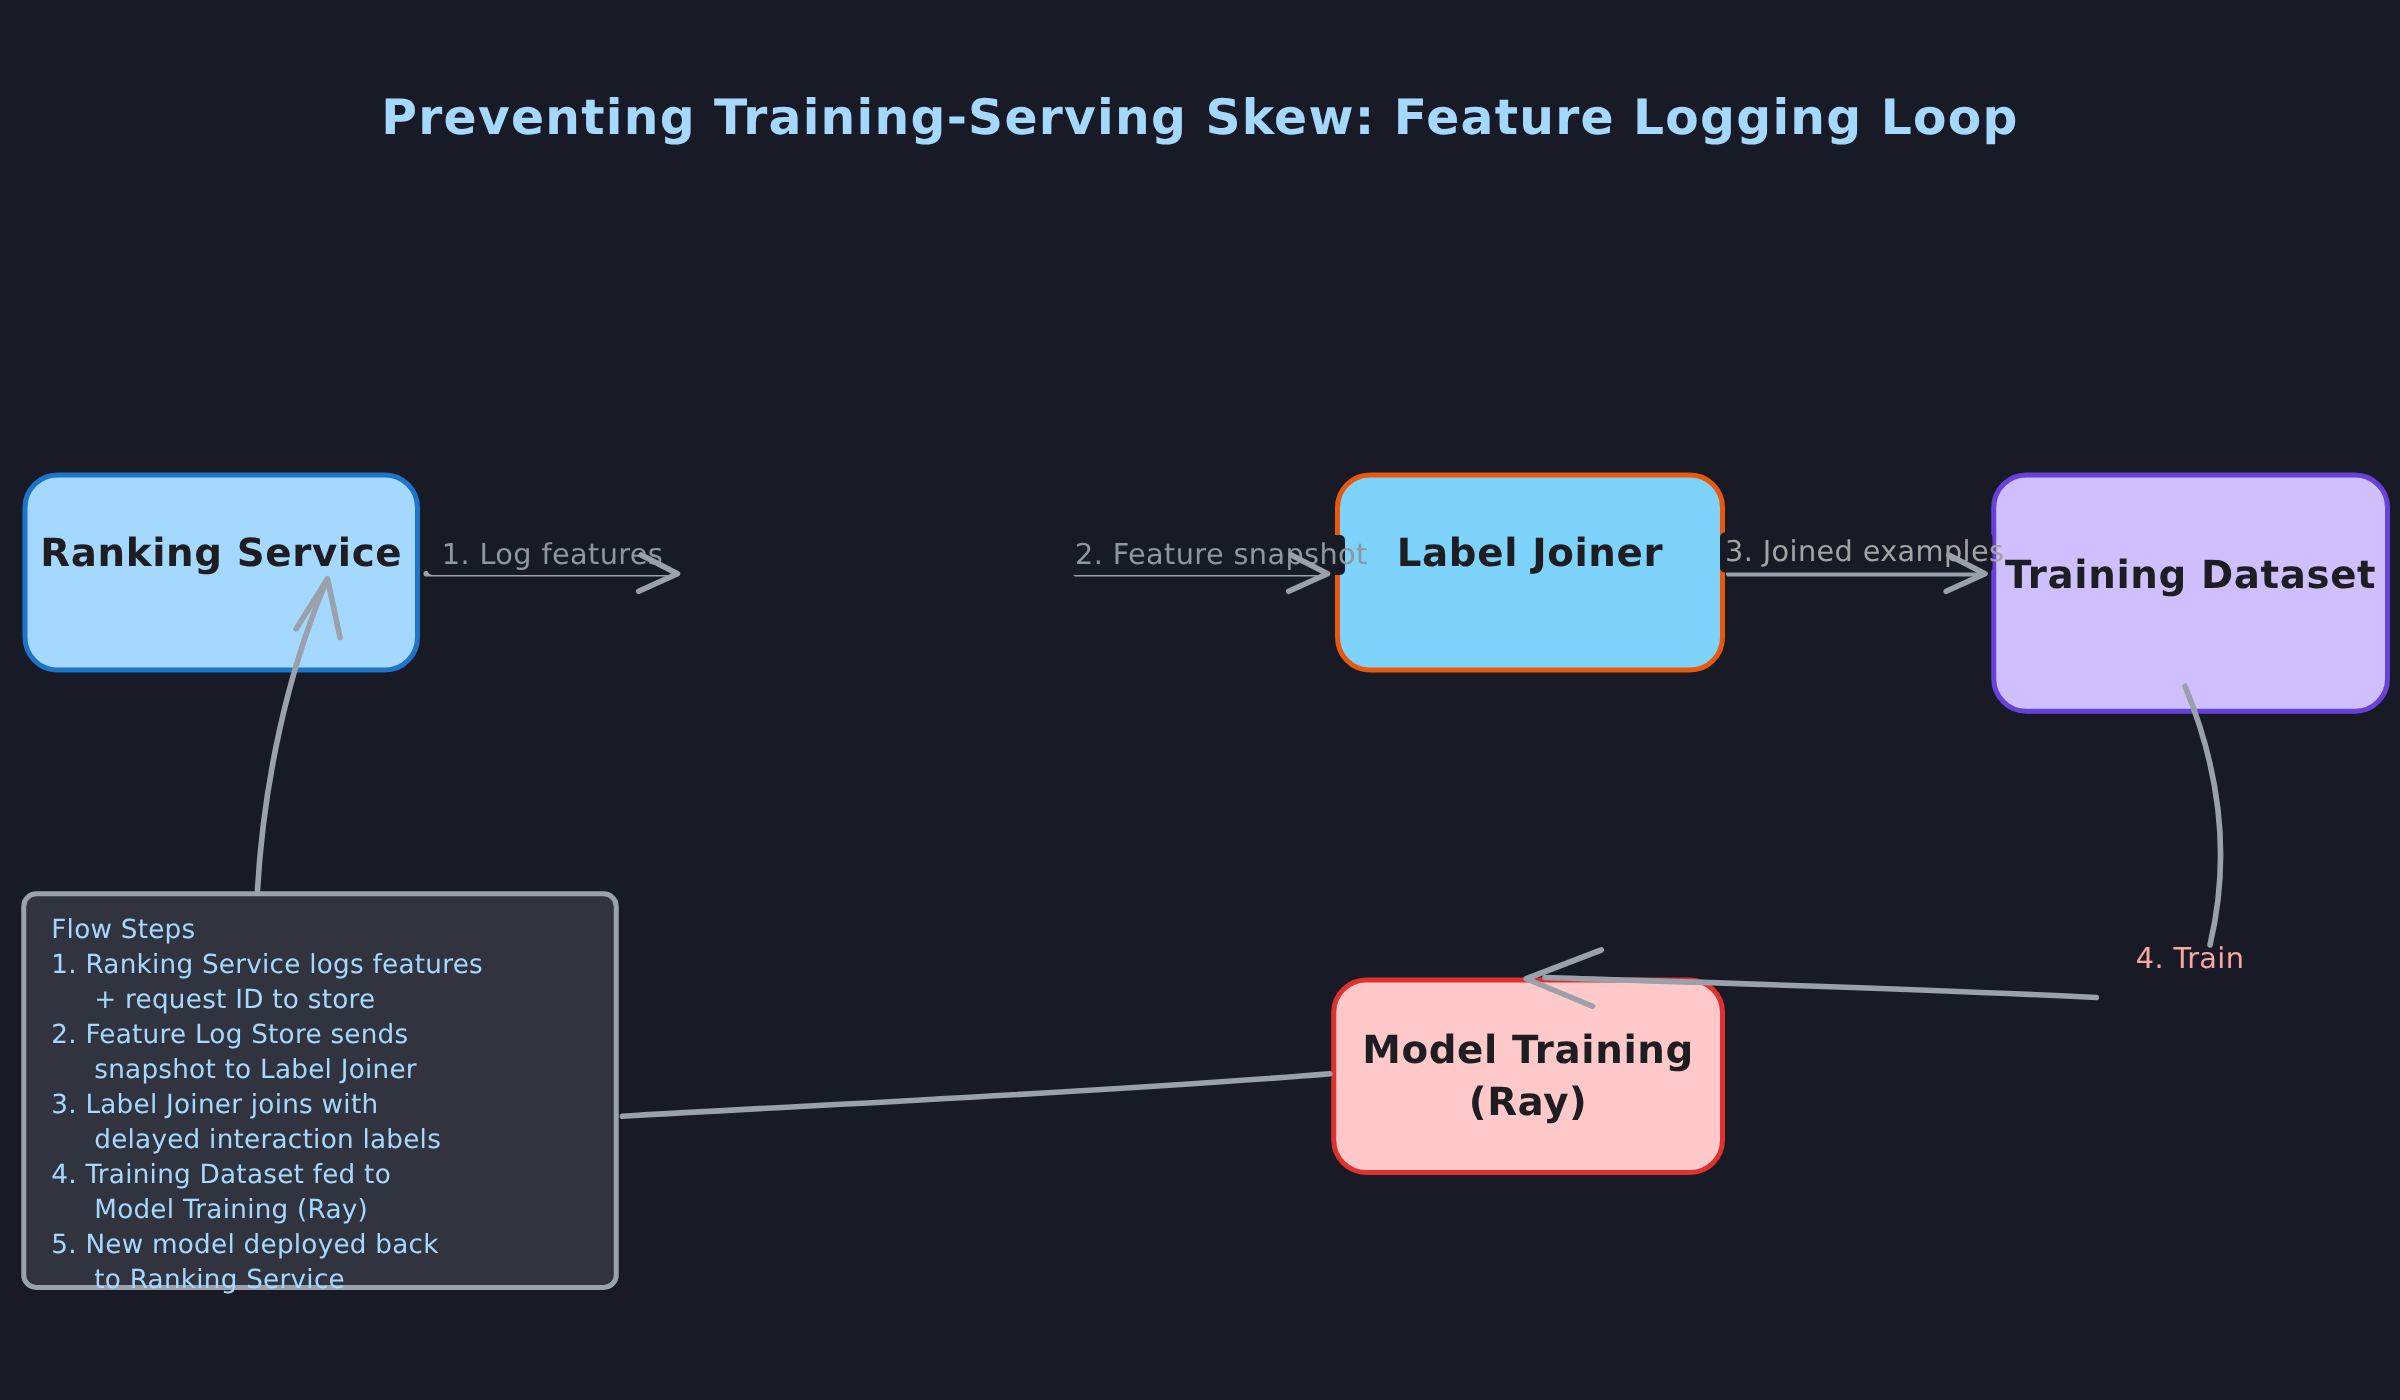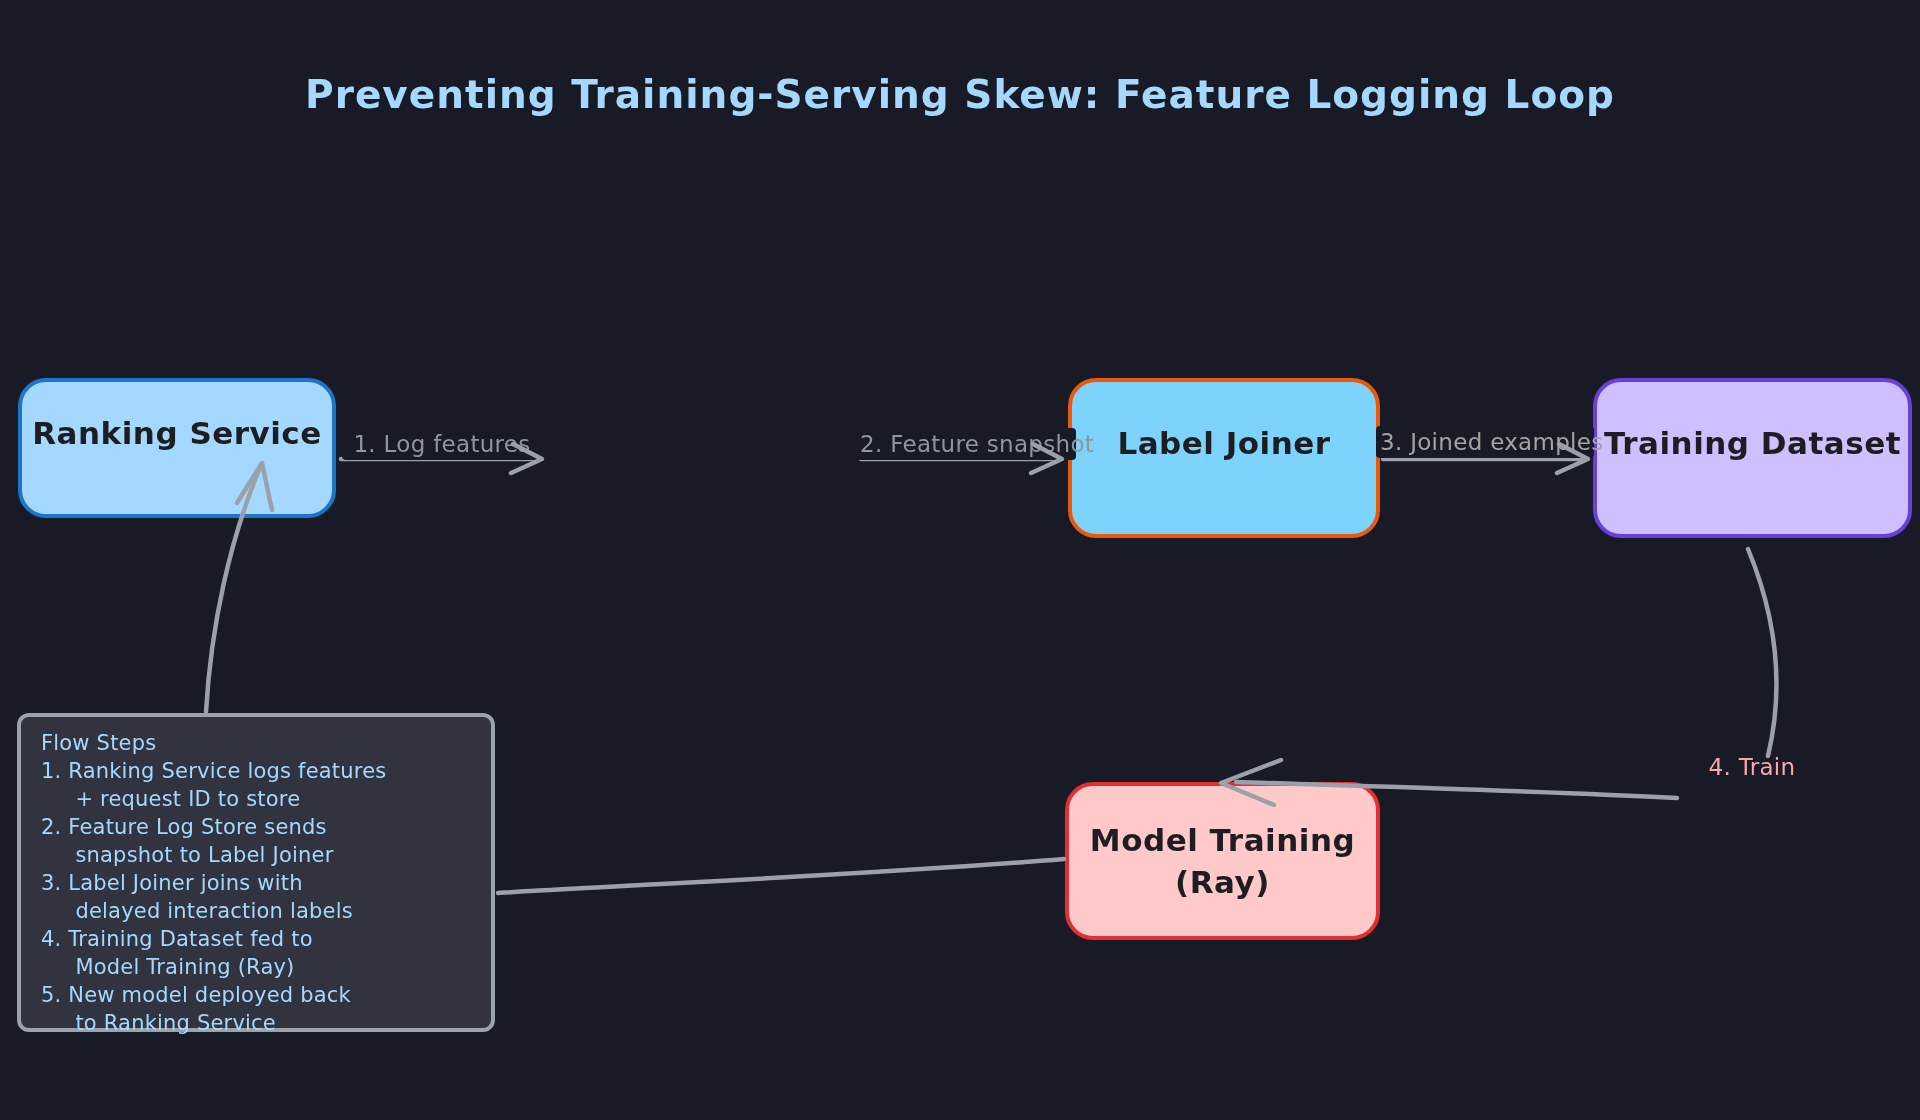--- a/index.html
+++ b/index.html
@@ -18,24 +18,24 @@
   }
   .node{
     position:absolute;border-style:solid;border-width:4px;border-radius:28px;
     display:flex;align-items:center;justify-content:center;
     box-sizing:border-box;
   }
   .node .node-label{
     font-size:31px;font-weight:600;letter-spacing:0.5px;
     white-space:pre-line;text-align:center;line-height:42px;
   }
-  .node-ranking   {left:18px;  top:378px; width:318px; height:140px; padding-bottom:30px;}
+  .node-ranking   {left:18px;  top:378px; width:318px; height:160px; padding-bottom:30px;}
   .node-store     {left:540px; top:378px; width:318px; height:160px; padding-bottom:30px;}
   .node-joiner    {left:1068px;top:378px; width:312px; height:160px; padding-bottom:30px;}
-  .node-dataset   {left:1593px;top:378px; width:319px; height:160px; padding-bottom:30px;align-items:center;}
+  .node-dataset   {left:1593px;top:378px; width:319px; height:193px; padding-bottom:30px;align-items:center;}
   .node-training  {left:1065px;top:782px; width:315px; height:158px;}
   .note{
     position:absolute;left:17px;top:713px;width:478px;height:319px;
     border-style:solid;border-width:4px;border-radius:12px;
     box-sizing:border-box;
   }
   .note-text{
     position:absolute;left:20px;top:12px;width:450px;
     font-size:21px;line-height:28px;white-space:pre-wrap;
     letter-spacing:0.2px;

